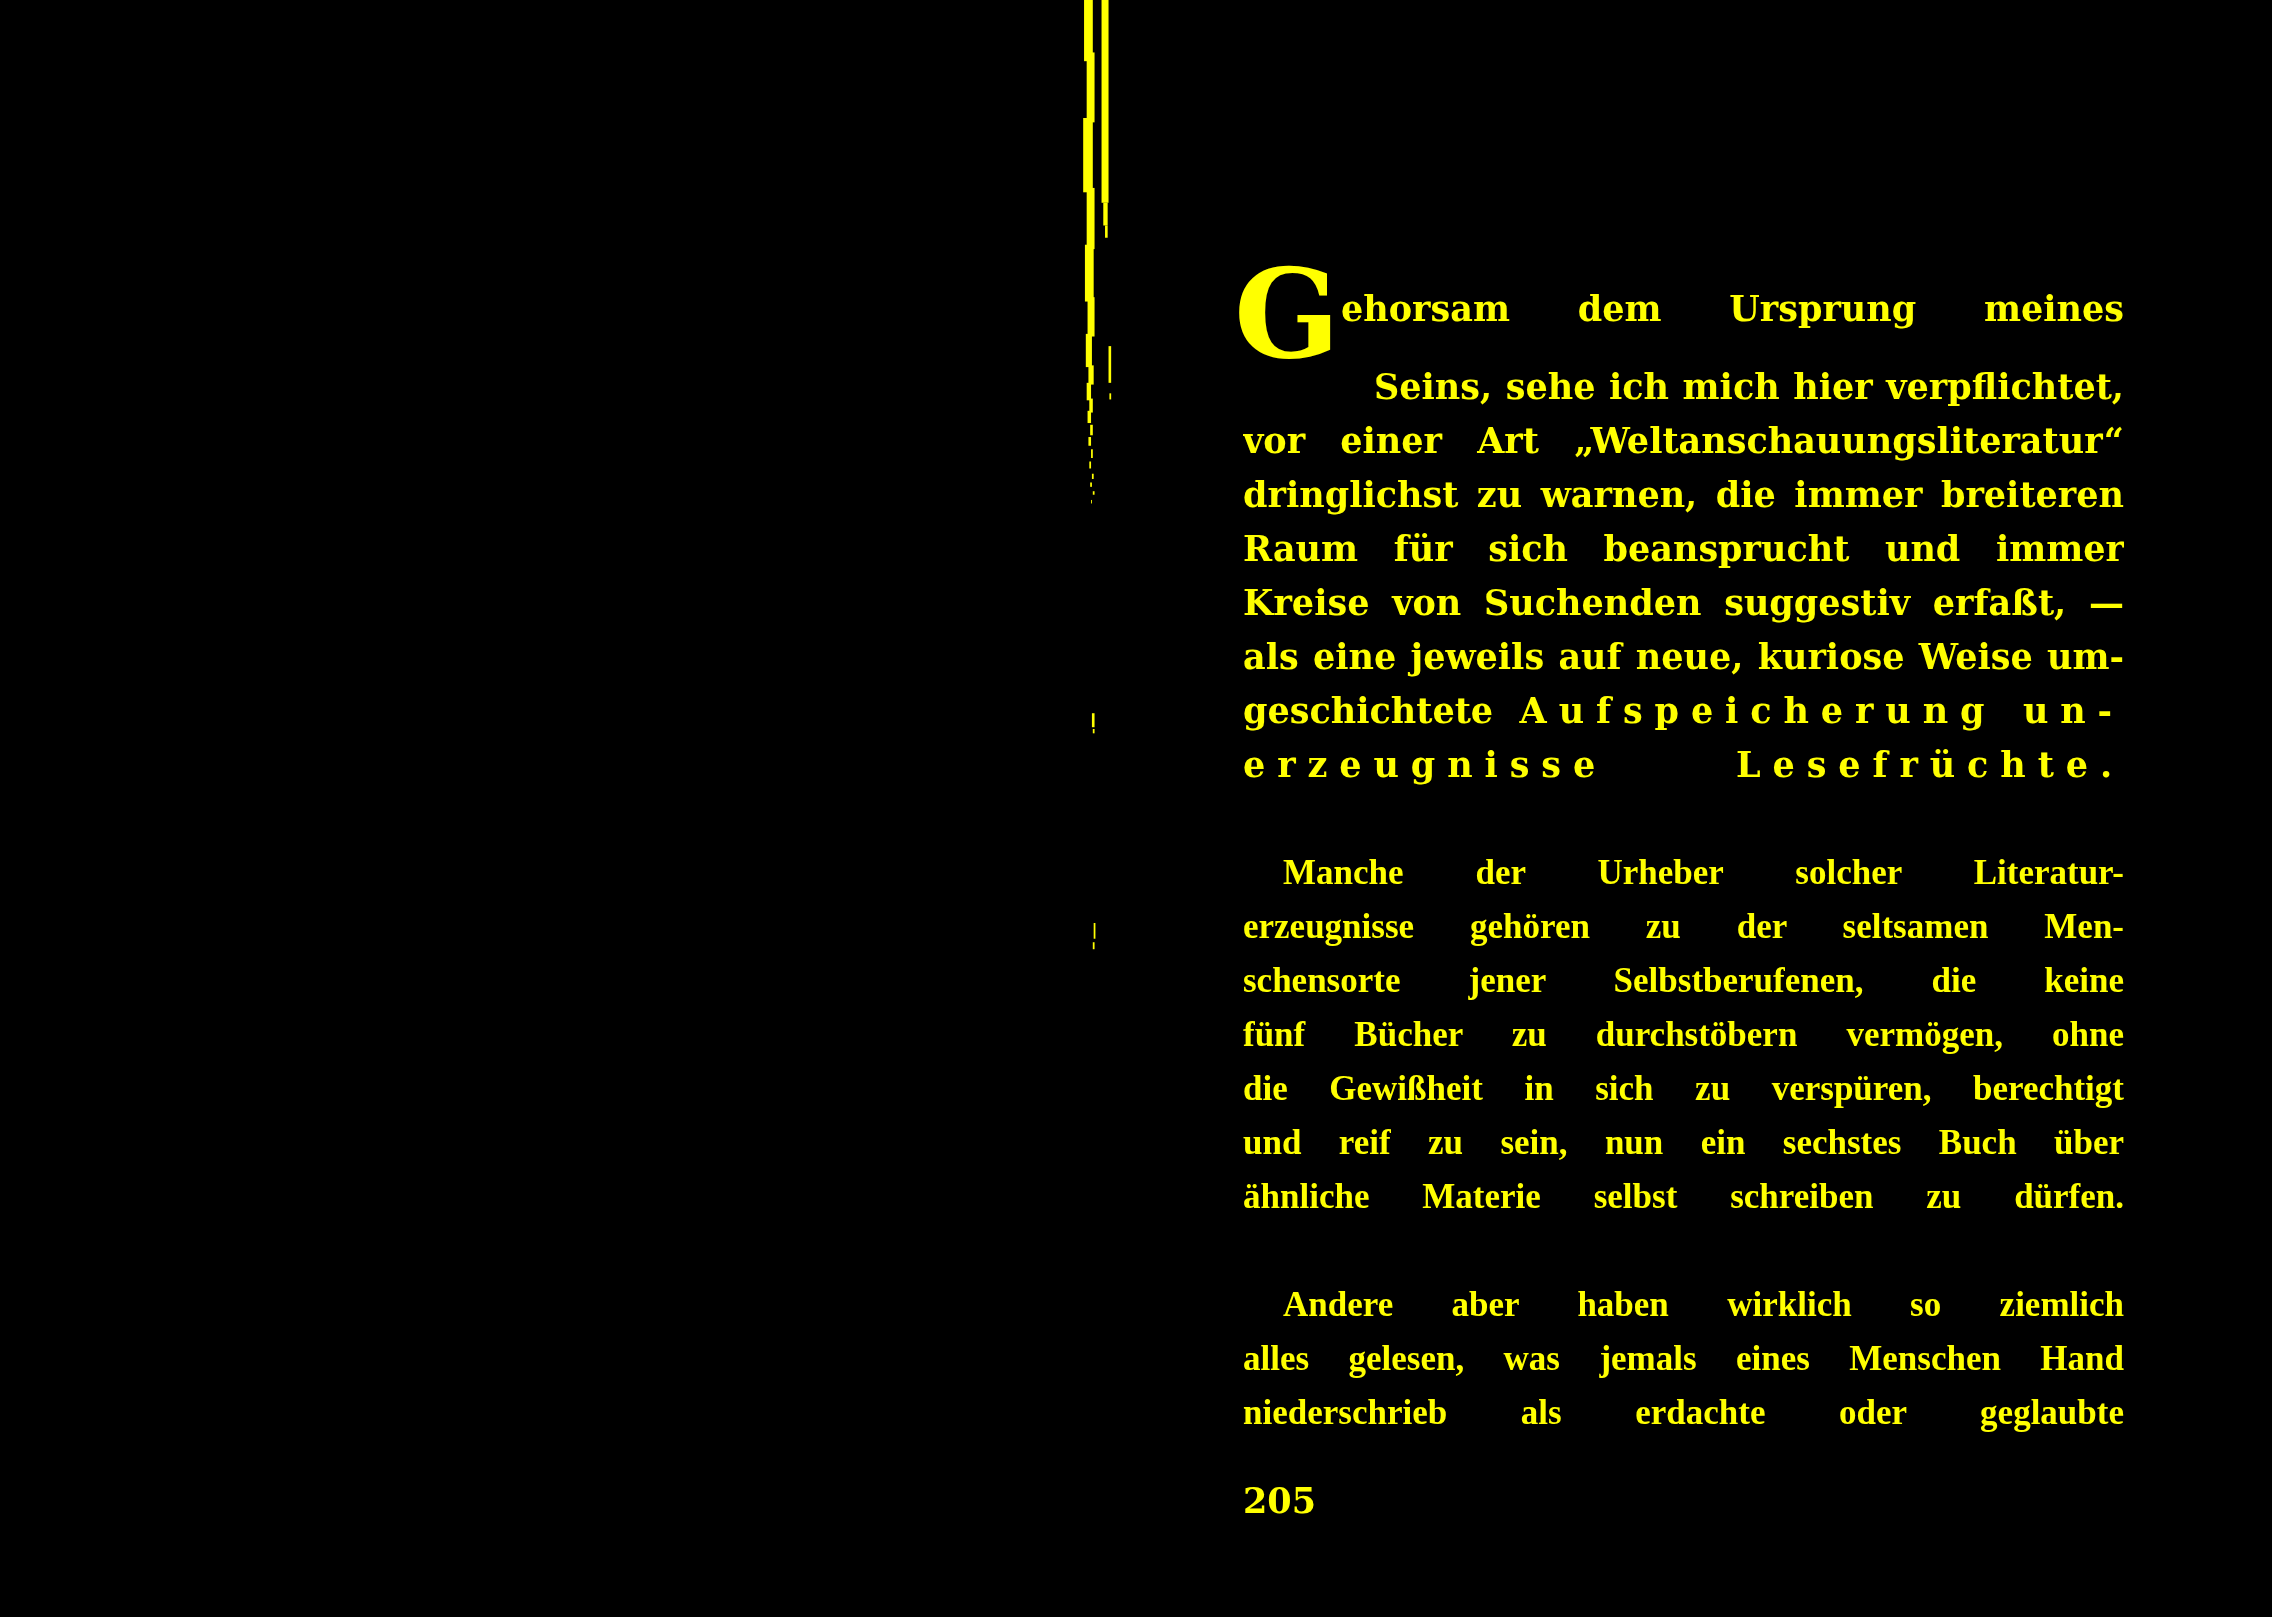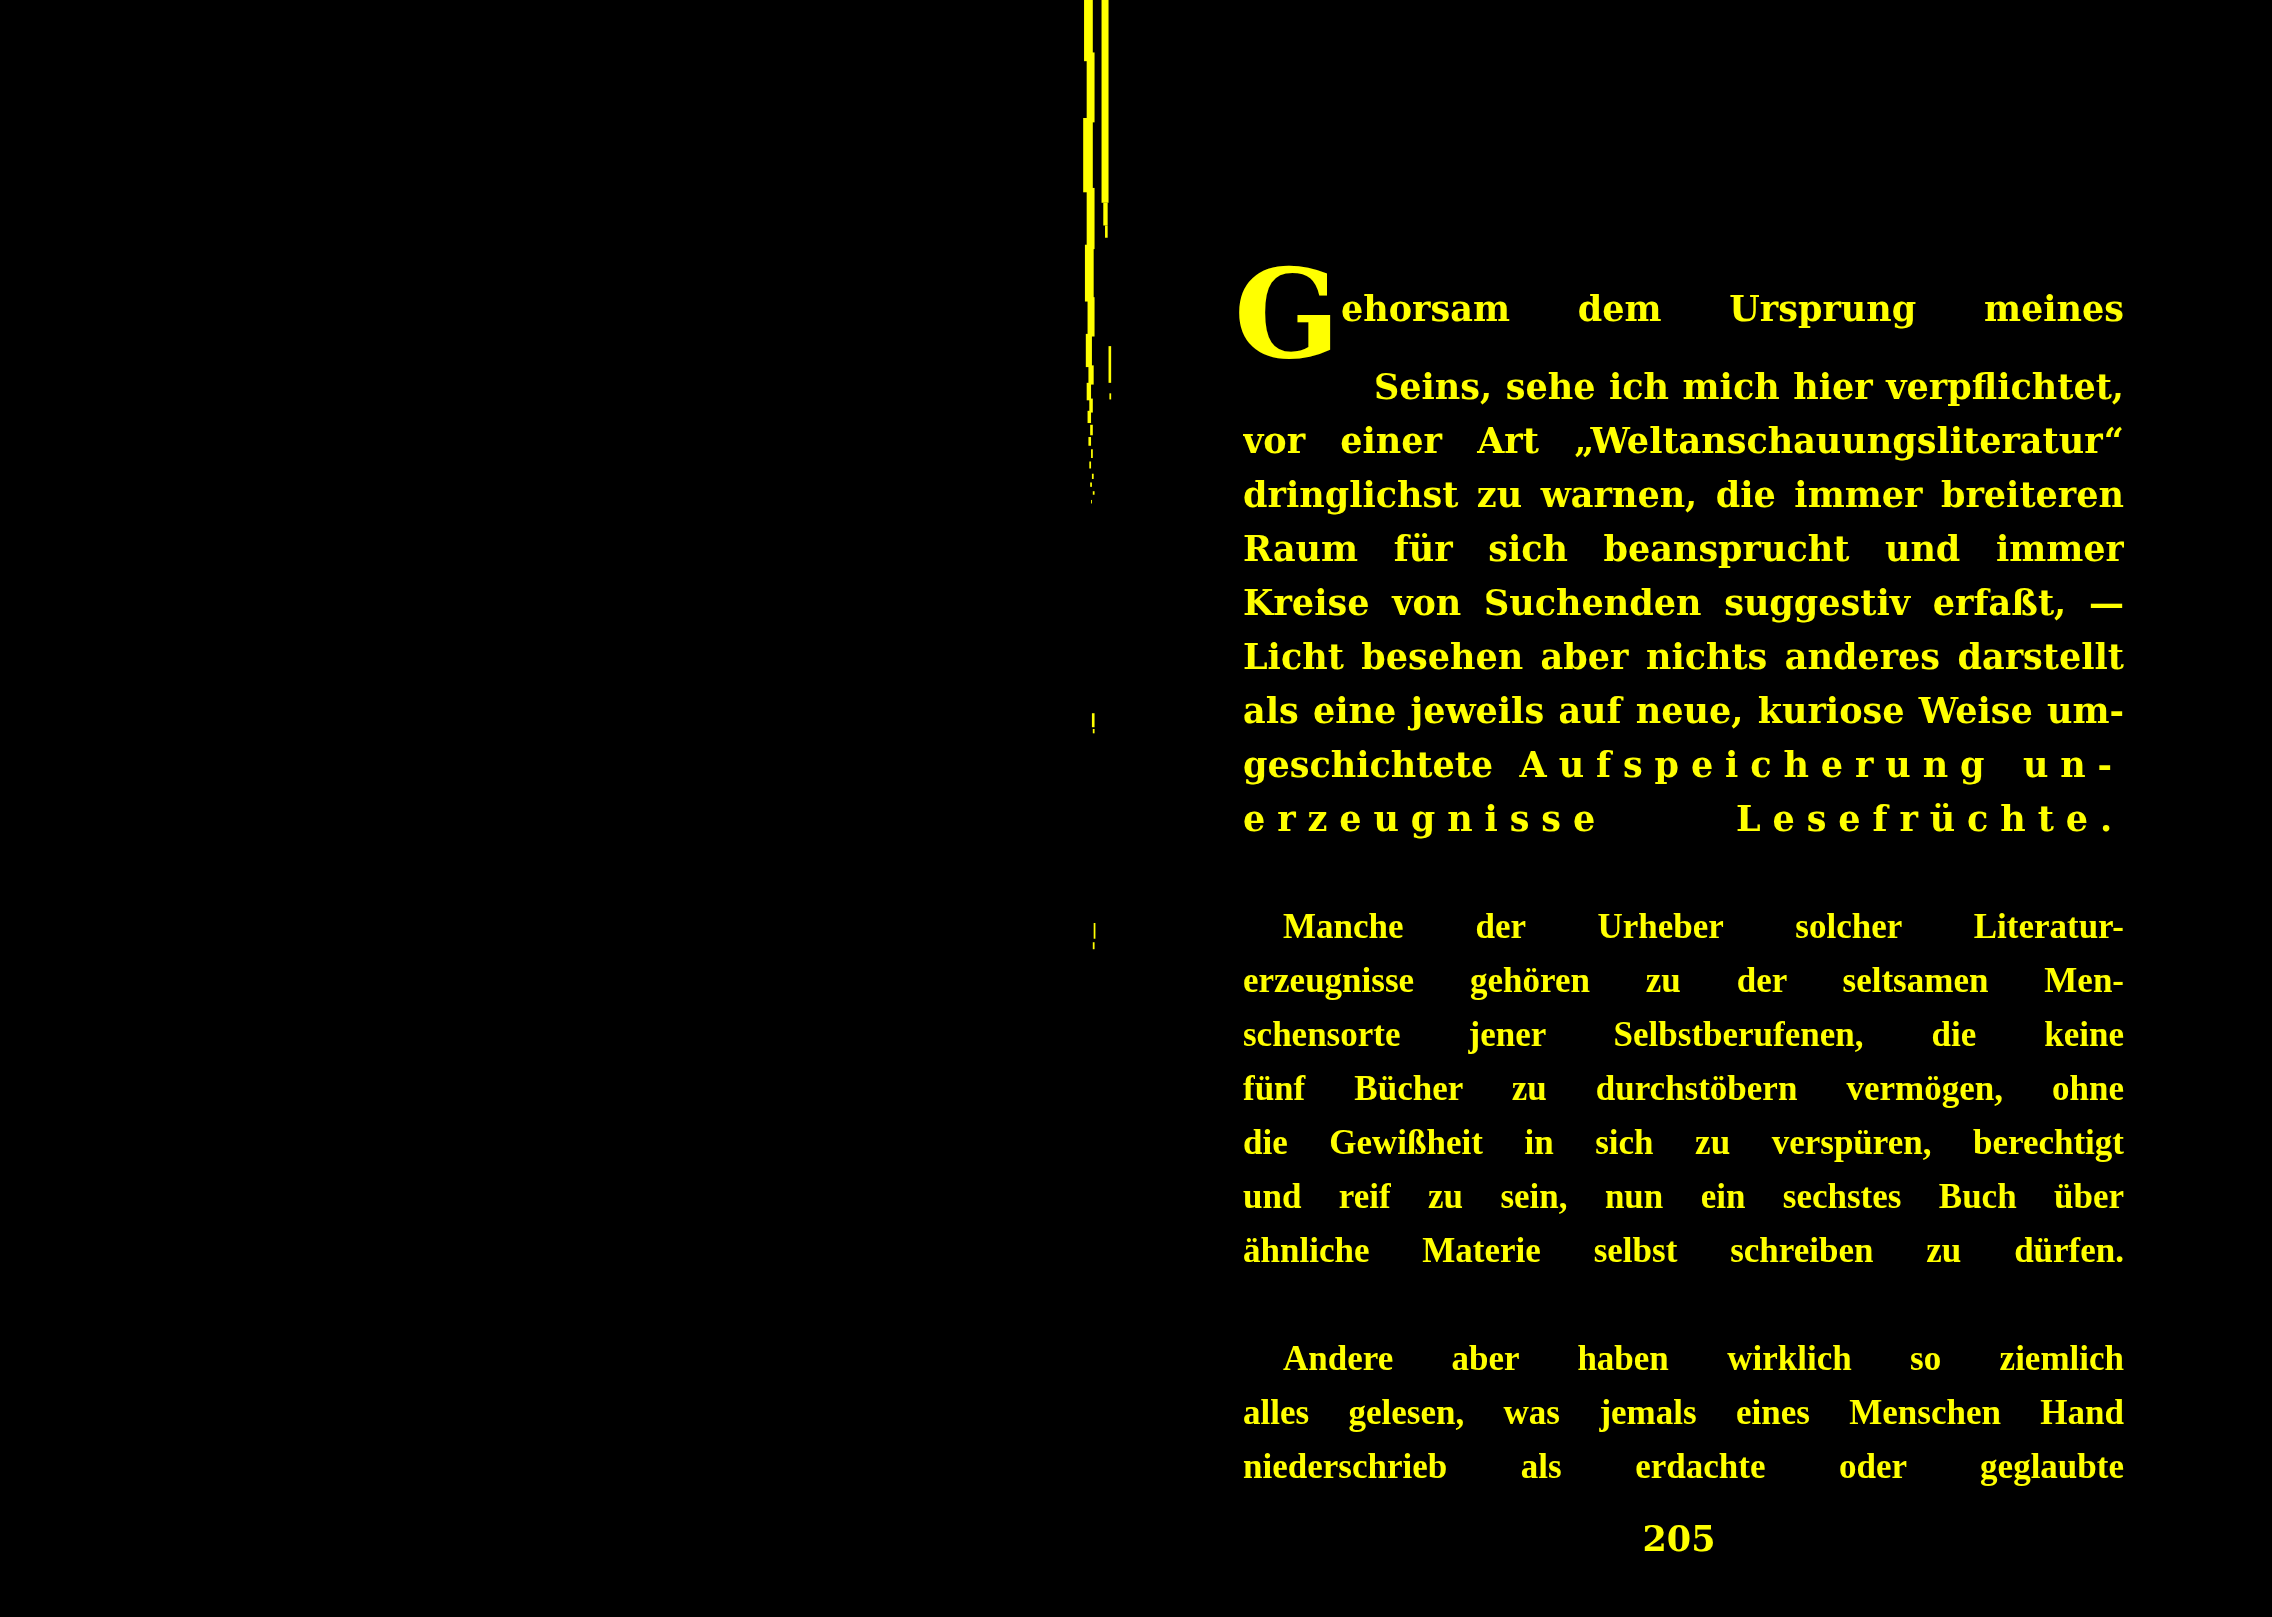--- a/index.html
+++ b/index.html
@@ -18,22 +18,22 @@
   }
   .line.indent{padding-left:40px;}
   .line.dc1{padding-left:98px;}
   .line.dc2{padding-left:131px;margin-top:24px;}
   .spaced{letter-spacing:0.34em;}
   .dropcap{
     position:absolute;left:1234px;top:252px;
     font-size:124px;line-height:1;font-weight:bold;color:#ffff00;
   }
   .pagenum{
-    position:absolute;left:1243px;top:1512px;width:872px;
-    text-align:center;font-size:35px;font-weight:bold;line-height:54px;color:#ffff00;
+    position:absolute;left:1243px;top:1474px;width:872px;
+    text-align:left;font-size:35px;font-weight:bold;line-height:54px;color:#ffff00;
   }
   .gutter{position:absolute;left:0;top:0;pointer-events:none;}
 </style>
 </head>
 <body>
 
 <div class="screen">
 
   <svg class="gutter" width="2273" height="1617" viewBox="0 0 2600 1850" fill="#ffff00">
 
@@ -72,21 +72,20 @@
   <div class="dropcap">G</div>
 
   <div class="column" id="text-column">
       <div class="paragraph">
         <div class="line dc1"><span>ehorsam dem Ursprung meines geistigen</span></div>
         <div class="line dc2"><span>Seins, sehe ich mich hier verpflichtet,</span></div>
         <div class="line"><span>vor einer Art „Weltanschauungsliteratur“ ein-</span></div>
         <div class="line"><span>dringlichst zu warnen, die immer breiteren</span></div>
         <div class="line"><span>Raum für sich beansprucht und immer weitere</span></div>
         <div class="line"><span>Kreise von Suchenden suggestiv erfaßt, — bei</span></div>
-        <div class="line"><span>Licht besehen aber nichts anderes darstellt</span></div>
         <div class="line"><span>als eine jeweils auf neue, kuriose Weise um-</span></div>
         <div class="line"><span>geschichtete </span><span class="spaced">Aufspeicherung</span><span> </span><span class="spaced">un-</span></div>
         <div class="line"><span class="spaced">erzeugnisse</span><span> </span><span class="spaced">Lesefrüchte.</span></div>
       </div>
       <div class="paragraph">
         <div class="line indent"><span>Manche der Urheber solcher Literatur-</span></div>
         <div class="line"><span>erzeugnisse gehören zu der seltsamen Men-</span></div>
         <div class="line"><span>schensorte jener Selbstberufenen, die keine</span></div>
         <div class="line"><span>fünf Bücher zu durchstöbern vermögen, ohne</span></div>
         <div class="line"><span>die Gewißheit in sich zu verspüren, berechtigt</span></div>

